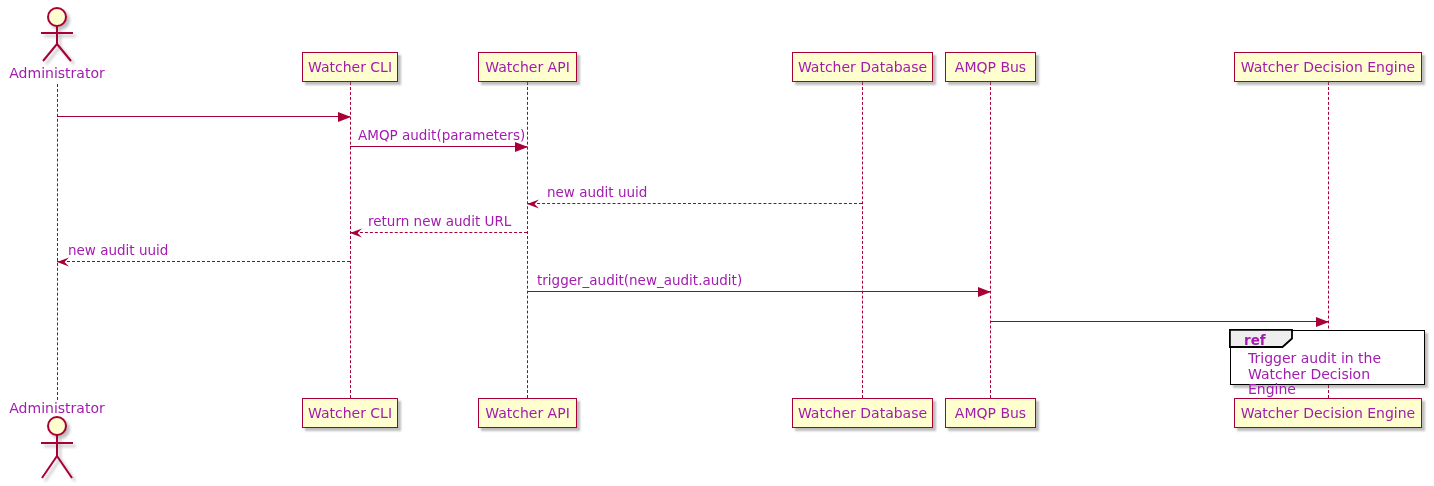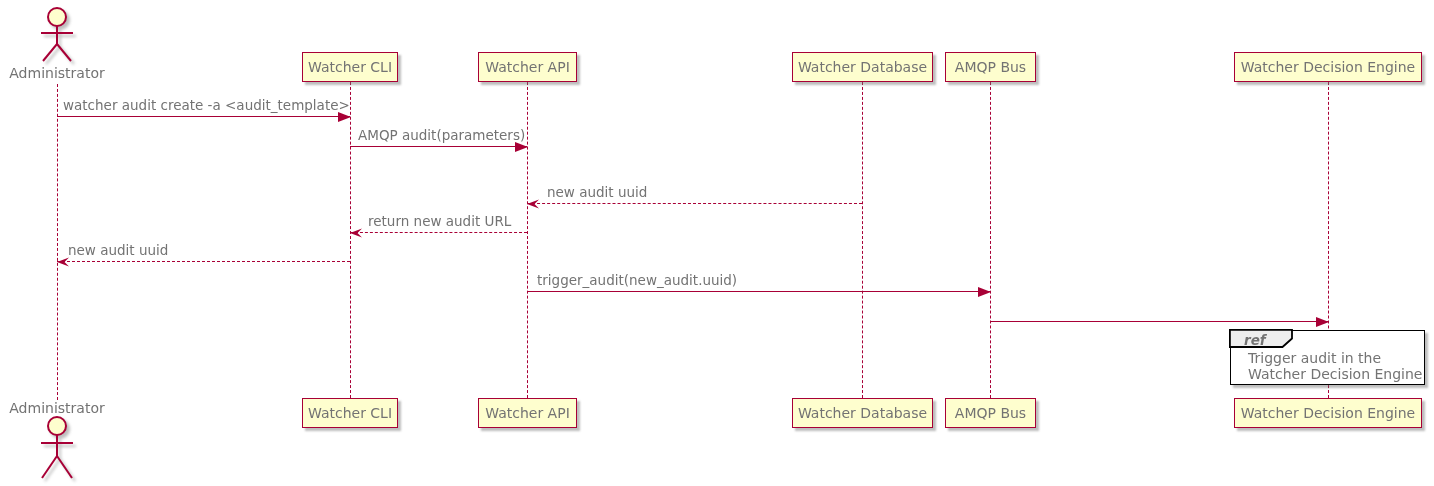--- a/index.html
+++ b/index.html
@@ -1,39 +1,39 @@
 <!DOCTYPE html>
 <html><head>
 <meta charset="utf-8">
 <style>
   html,body{margin:0;padding:0;background:#ffffff;}
   .diagram{position:relative;width:1434px;height:486px;background:#ffffff;
-           font-family:"DejaVu Sans",sans-serif;color:#737373;overflow:hidden;}
+           font-family:"DejaVu Sans",sans-serif;color:#a21caf;overflow:hidden;}
 
   .lifeline{position:absolute;width:0;border-left:1px dashed #a80036;}
 
   .pbox{position:absolute;height:30px;background:#fefece;border:1.8px solid #a80036;
         box-sizing:border-box;display:flex;align-items:center;justify-content:center;
         font-size:14px;box-shadow:3px 3px 2px rgba(110,110,110,0.45);}
 
   .actor-label{position:absolute;width:140px;text-align:center;font-size:14px;}
   svg.actor{position:absolute;filter:drop-shadow(3px 3px 1.5px rgba(110,110,110,0.45));}
 
   .msg{position:absolute;height:22px;}
   .msg .ln{position:absolute;left:0;right:0;bottom:0;border-top:1.4px solid #a80036;}
   .msg.dashed .ln{border-top-style:dashed;border-top-width:1px;}
   .msg .lbl{position:absolute;bottom:4px;font-size:13.5px;white-space:nowrap;}
   .msg svg.head{position:absolute;bottom:-5.4px;}
 
   .ref{position:absolute;left:1230px;top:330px;width:195px;height:55px;background:#ffffff;
        border:1.8px solid #000;box-sizing:border-box;
        box-shadow:3px 3px 2px rgba(110,110,110,0.45);}
   .ref-tag{position:absolute;left:-1.8px;top:-1.8px;}
-  .ref-tag-label{position:absolute;left:13px;top:1px;font-weight:bold;font-size:13.5px;font-style:italic;}
-  .ref-body{padding:20px 0 0 17px;font-size:14px;line-height:15.5px;}
+  .ref-tag-label{position:absolute;left:13px;top:1px;font-weight:bold;font-size:13.5px;}
+  .ref-body{padding:20px 16px 0 17px;font-size:14px;line-height:15.5px;}
 </style>
 </head>
 <body>
 
 <div class="diagram">
 
   <div class="lifeline" style="left:57px;top:84px;height:316px"></div>
   <div class="lifeline" style="left:350px;top:82px;height:316px"></div>
   <div class="lifeline" style="left:527px;top:82px;height:316px"></div>
   <div class="lifeline" style="left:862px;top:82px;height:316px"></div>
@@ -61,21 +61,20 @@
       <span>Watcher Database</span>
     </div>
   <div class="pbox" style="left:945px;top:52px;width:91px">
       <span>AMQP Bus</span>
     </div>
   <div class="pbox" style="left:1234px;top:52px;width:188px">
       <span>Watcher Decision Engine</span>
     </div>
 
   <div class="msg solid" style="left:57px;top:95px;width:293px">
-    <span class="lbl" style="left:6px">watcher audit create -a &lt;audit_template&gt;</span>
     <div class="ln"></div>
     <svg class="head" style="right:-1px" width="13" height="10" viewBox="0 0 13 10">
         <path d="M0,0 L13,5 L0,10 Z" fill="#a80036"></path>
       </svg>
   </div>
 
   <div class="msg solid" style="left:350px;top:125px;width:177px">
     <span class="lbl" style="left:8px">AMQP audit(parameters)</span>
     <div class="ln"></div>
     <svg class="head" style="right:-1px" width="13" height="10" viewBox="0 0 13 10">
@@ -102,21 +101,21 @@
 
   <div class="msg dashed" style="left:57px;top:240px;width:293px">
     <span class="lbl" style="left:11px">new audit uuid</span>
     <div class="ln"></div>
     <svg class="head" style="left:-1px" width="13" height="10" viewBox="0 0 13 10">
         <path d="M13,0.5 L1,5 L13,9.5 L8.5,5 Z" fill="#a80036"></path>
       </svg>
   </div>
 
   <div class="msg solid" style="left:527px;top:270px;width:463px">
-    <span class="lbl" style="left:10px">trigger_audit(new_audit.uuid)</span>
+    <span class="lbl" style="left:10px">trigger_audit(new_audit.audit)</span>
     <div class="ln"></div>
     <svg class="head" style="right:-1px" width="13" height="10" viewBox="0 0 13 10">
         <path d="M0,0 L13,5 L0,10 Z" fill="#a80036"></path>
       </svg>
   </div>
 
   <div class="msg solid" style="left:990px;top:300px;width:338px">
     <div class="ln"></div>
     <svg class="head" style="right:-1px" width="13" height="10" viewBox="0 0 13 10">
         <path d="M0,0 L13,5 L0,10 Z" fill="#a80036"></path>

